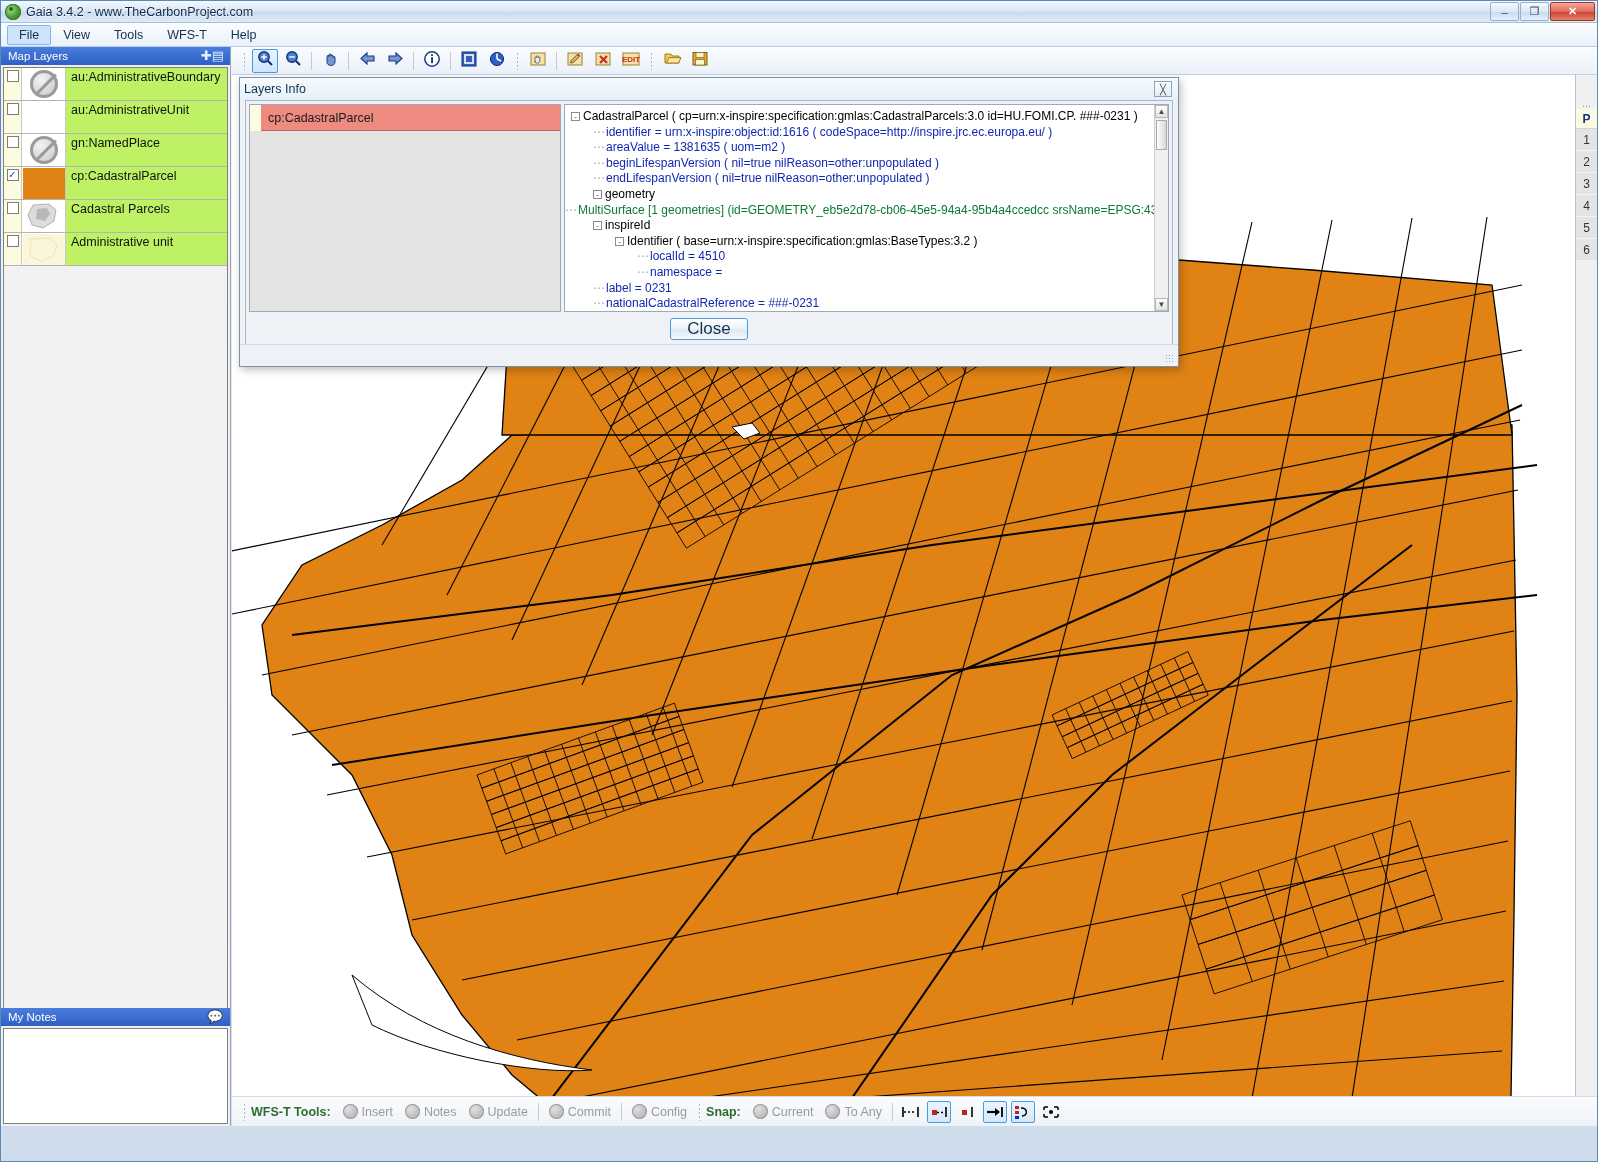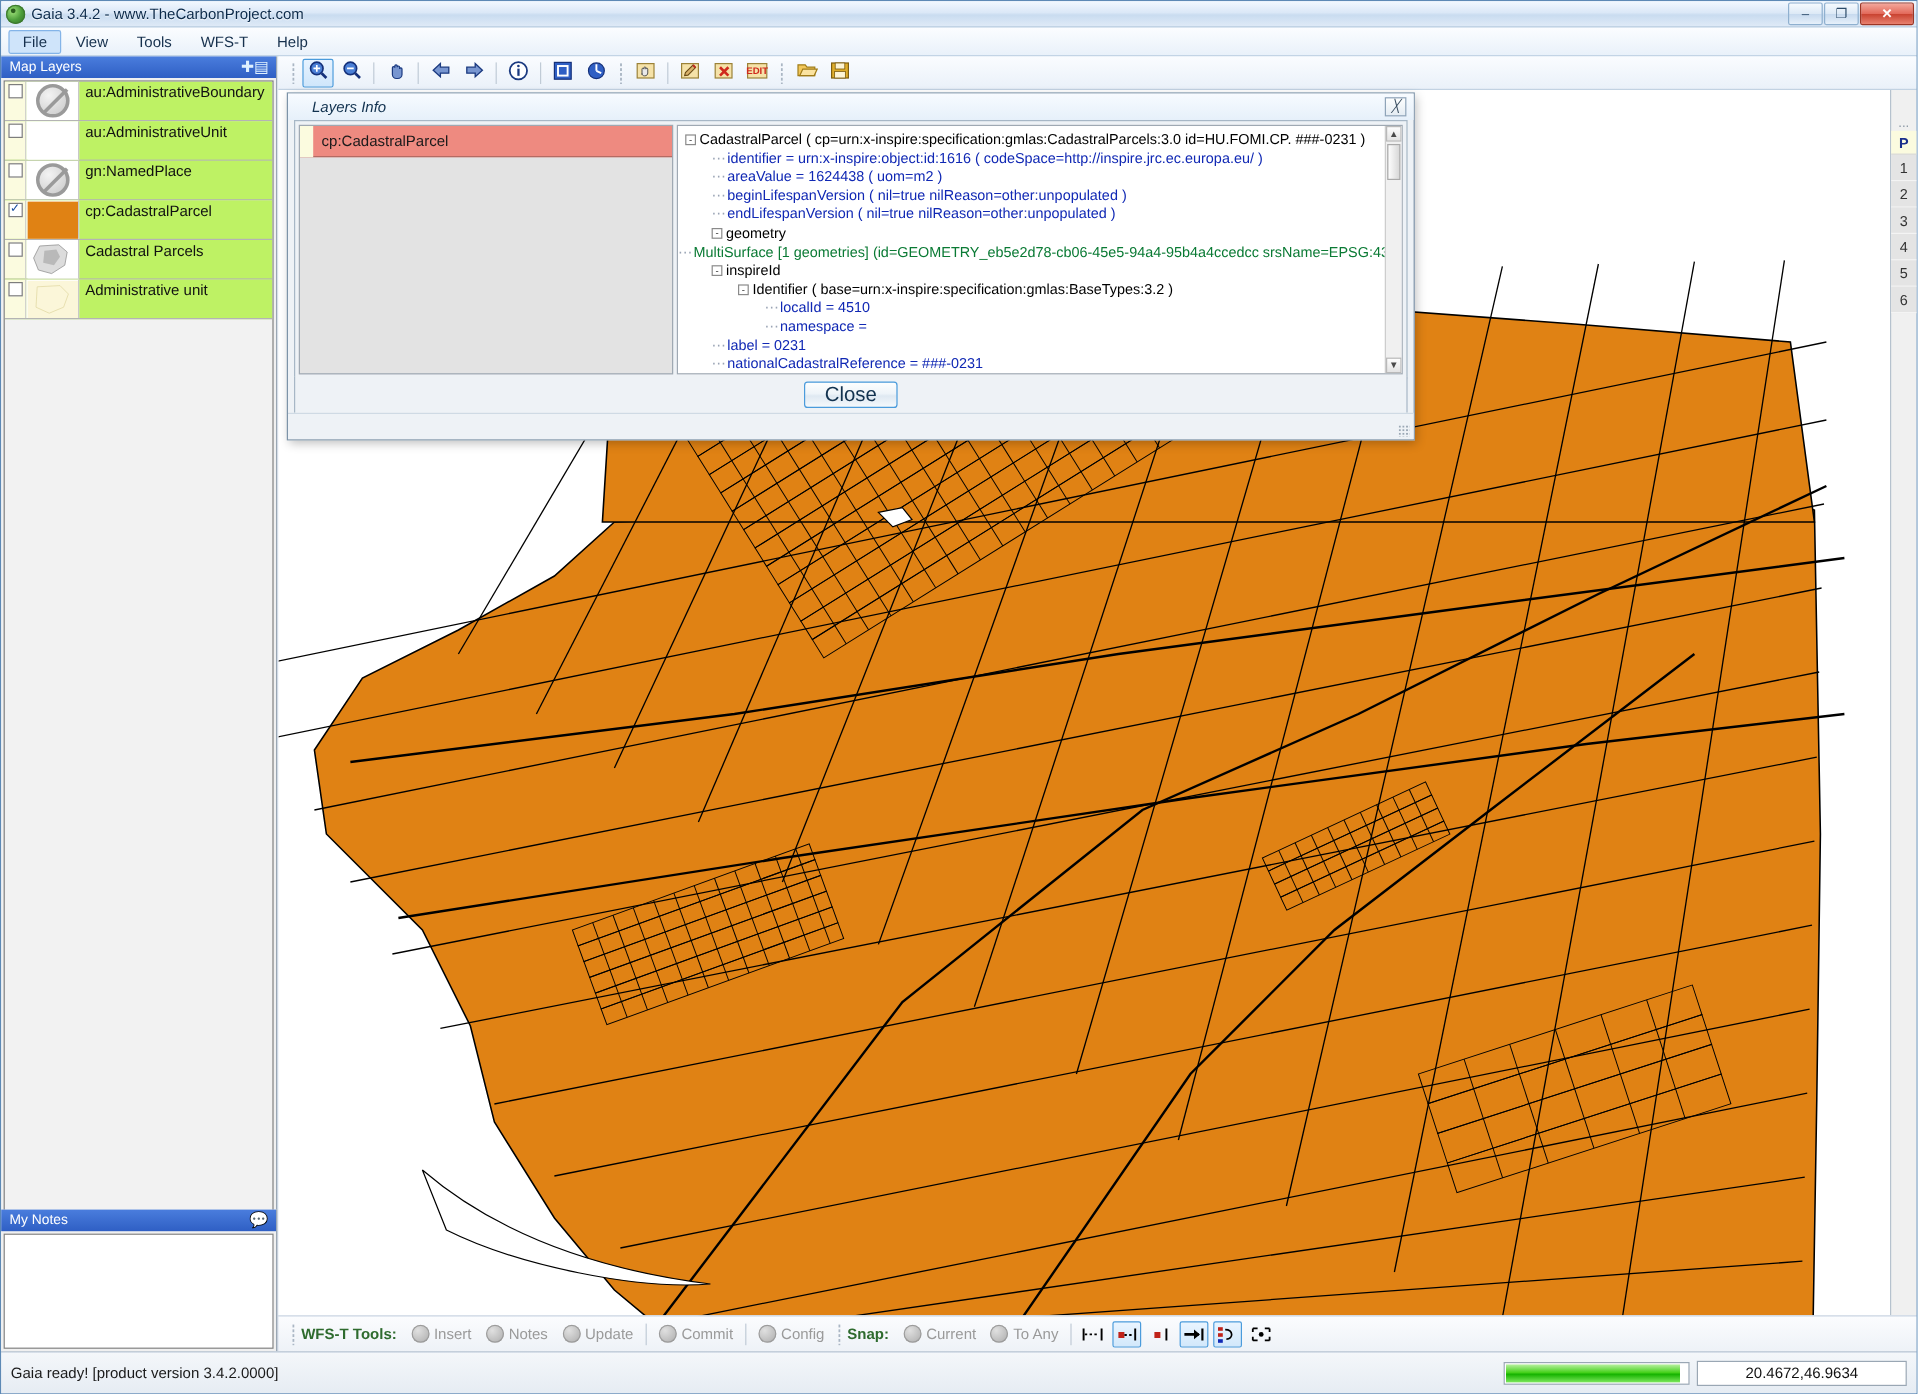--- a/index.html
+++ b/index.html
@@ -234,24 +234,24 @@
   }
 
   
   .dialog {
     position: absolute; left: 238px; top: 76px; width: 940px; height: 290px;
     background: #eef2f6;
     border: 1px solid #7d93a8;
     box-shadow: 2px 3px 8px rgba(0,0,0,0.25);
   }
   .dlg-title {
-    height: 22px; padding-left: 20px;
+    height: 22px; padding-left: 4px;
     background: linear-gradient(180deg,#f7fbff 0%,#e6f0fa 100%);
     display: flex; align-items: center;
-    font-size: 12.5px; color: #12324f; font-style: italic;
+    font-size: 12.5px; color: #12324f;
   }
   .dlg-close-sq {
     position: absolute; right: 6px; top: 3px; width: 18px; height: 16px;
     border: 1px solid #8fa4b8; background: linear-gradient(180deg,#fdfefe,#e4ecf3);
     display:flex;align-items:center;justify-content:center; font-size: 10px; color:#3a4e61;
   }
   .dlg-body {
     position: absolute; left: 5px; right: 5px; top: 22px; bottom: 50px;
     background: #eef2f6; border: 1px solid #a7b7c6;
     display: flex;
@@ -743,27 +743,20 @@
         </svg>
     </div>
     <div class="snap-btn">
       <svg width="20" height="16" viewBox="0 0 20 16">
           <path d="M3 3 H7 M3 3 V6 M17 3 H13 M17 3 V6 M3 13 H7 M3 13 V10 M17 13 H13 M17 13 V10" stroke="#000" stroke-width="1.5" fill="none"></path>
           <circle cx="10" cy="8" r="2" fill="#000"></circle>
         </svg>
     </div>
   </div>
 
-  <div class="statusbar">
-    <div class="status-text">Gaia ready! [product version 3.4.2.0000]</div>
-    <div class="progress-wrap">
-      <div class="progress-bar"></div>
-    </div>
-    <div class="coord-box">20.4672,46.9634</div>
-  </div>
 
   <div class="dialog">
     <div class="dlg-title">
       <span>Layers Info</span>
       <div class="dlg-close-sq">╳</div>
     </div>
 
     <div class="dlg-body">
       <div class="dlg-left">
         <div class="layer-pill">
@@ -780,21 +773,21 @@
               <span class="tlabel black">CadastralParcel ( cp=urn:x-inspire:specification:gmlas:CadastralParcels:3.0 id=HU.FOMI.CP. ###-0231 )</span>
             </div>
             <div class="tnode">
               <span class="tindent" style="width: 28px;"></span>
               <span class="tdash">⋯</span>
               <span class="tlabel blue">identifier = urn:x-inspire:object:id:1616 ( codeSpace=http://inspire.jrc.ec.europa.eu/ )</span>
             </div>
             <div class="tnode">
               <span class="tindent" style="width: 28px;"></span>
               <span class="tdash">⋯</span>
-              <span class="tlabel blue">areaValue = 1624438 ( uom=m2 )</span>
+              <span class="tlabel blue">areaValue = 1381635 ( uom=m2 )</span>
             </div>
             <div class="tnode">
               <span class="tindent" style="width: 28px;"></span>
               <span class="tdash">⋯</span>
               <span class="tlabel blue">beginLifespanVersion ( nil=true nilReason=other:unpopulated )</span>
             </div>
             <div class="tnode">
               <span class="tindent" style="width: 28px;"></span>
               <span class="tdash">⋯</span>
               <span class="tlabel blue">endLifespanVersion ( nil=true nilReason=other:unpopulated )</span>

